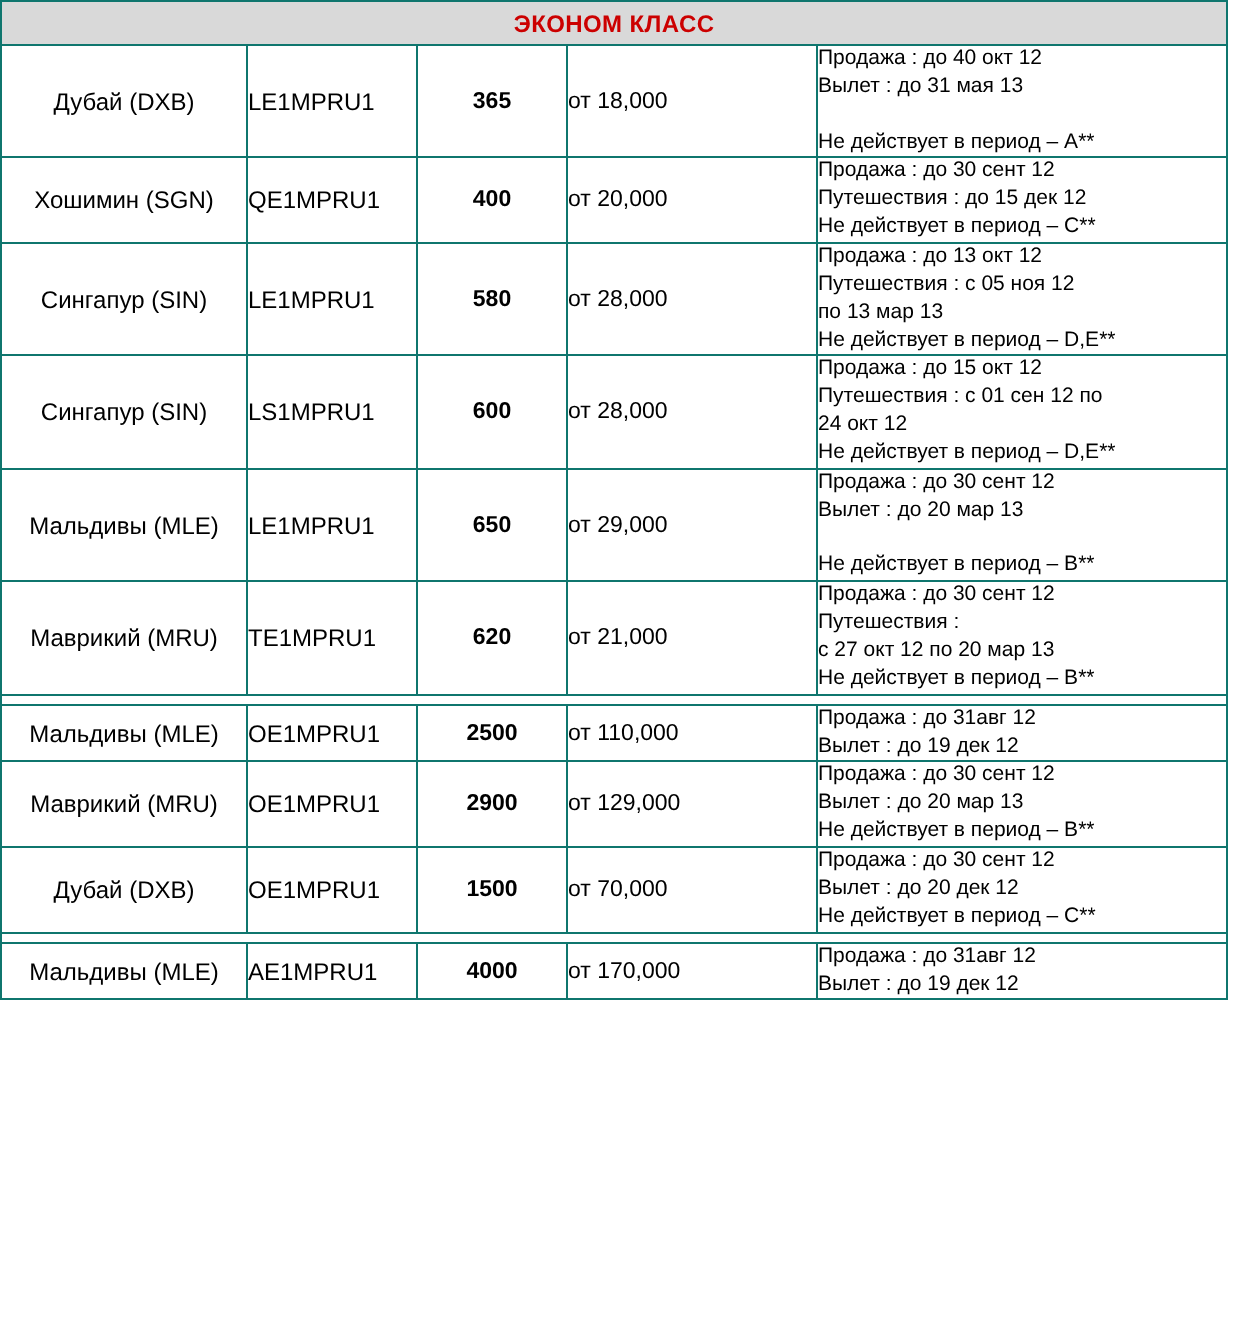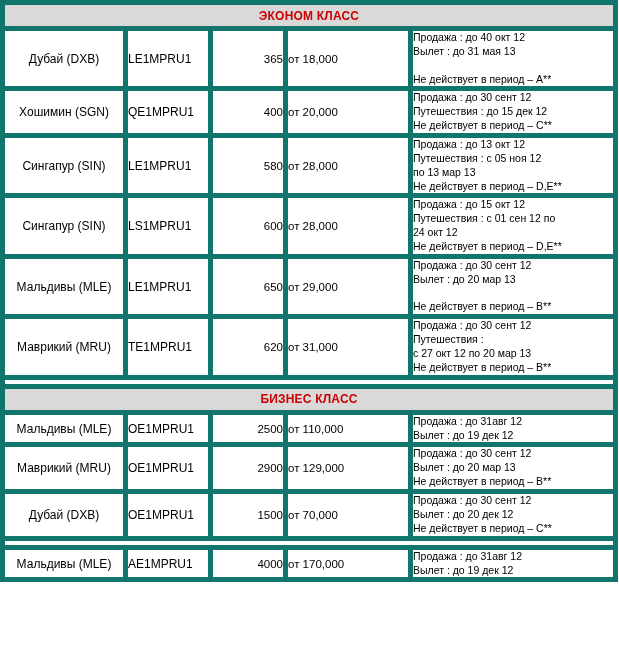--- a/index.html
+++ b/index.html
@@ -19,21 +19,21 @@
     width: 619px;
     position: relative;
   }
   table.fares {
     border-collapse: collapse;
     width: 613px;
     margin: 0;
     table-layout: fixed;
   }
   table.fares td {
-    border: 5px solid #0f766e;
+    border: 1px solid #0f766e;
     padding: 0;
     vertical-align: middle;
   }
   
   col.c-dest  { width: 123px; }
   col.c-code  { width: 85px; }
   col.c-num   { width: 75px; }
   col.c-price { width: 125px; }
   col.c-cond  { width: 205px; }
 
@@ -52,23 +52,24 @@
     text-align: center;
     font-size: 12px;
     padding: 4px 2px;
   }
   .cell-code {
     text-align: left;
     font-size: 12px;
     padding: 4px 2px;
   }
   .cell-num {
-    text-align: right;
+    text-align: center;
     font-size: 11.5px;
     padding: 4px 2px;
+    font-weight: bold;
   }
   .cell-price {
     text-align: left;
     font-size: 11.5px;
     padding: 4px 2px;
   }
   .cell-cond {
     text-align: left;
     font-size: 10.5px;
     padding: 3px 4px 3px 5px;
@@ -154,33 +155,30 @@
             <div>Продажа : до 30 сент 12</div>
             <div>Вылет : до 20 мар 13</div>
             <div>&nbsp;</div>
             <div>Не действует в  период – B**</div>
           </td>
         </tr>
         <tr>
           <td class="cell-dest">Маврикий (MRU)</td>
           <td class="cell-code">TE1MPRU1</td>
           <td class="cell-num">620</td>
-          <td class="cell-price">от 31,000</td>
+          <td class="cell-price">от 21,000</td>
           <td class="cell-cond">
             <div>Продажа : до 30 сент 12</div>
             <div>Путешествия :</div>
             <div>с 27 окт 12 по 20 мар 13</div>
             <div>Не действует в  период – B**</div>
           </td>
         </tr>
         <tr class="spacer-row">
           <td colspan="5"></td>
-        </tr>
-        <tr class="section-head">
-          <td colspan="5">БИЗНЕС КЛАСС</td>
         </tr>
         <tr>
           <td class="cell-dest">Мальдивы (MLE)</td>
           <td class="cell-code">OE1MPRU1</td>
           <td class="cell-num">2500</td>
           <td class="cell-price">от 110,000</td>
           <td class="cell-cond">
             <div>Продажа : до 31авг 12</div>
             <div>Вылет : до 19 дек 12</div>
           </td>

